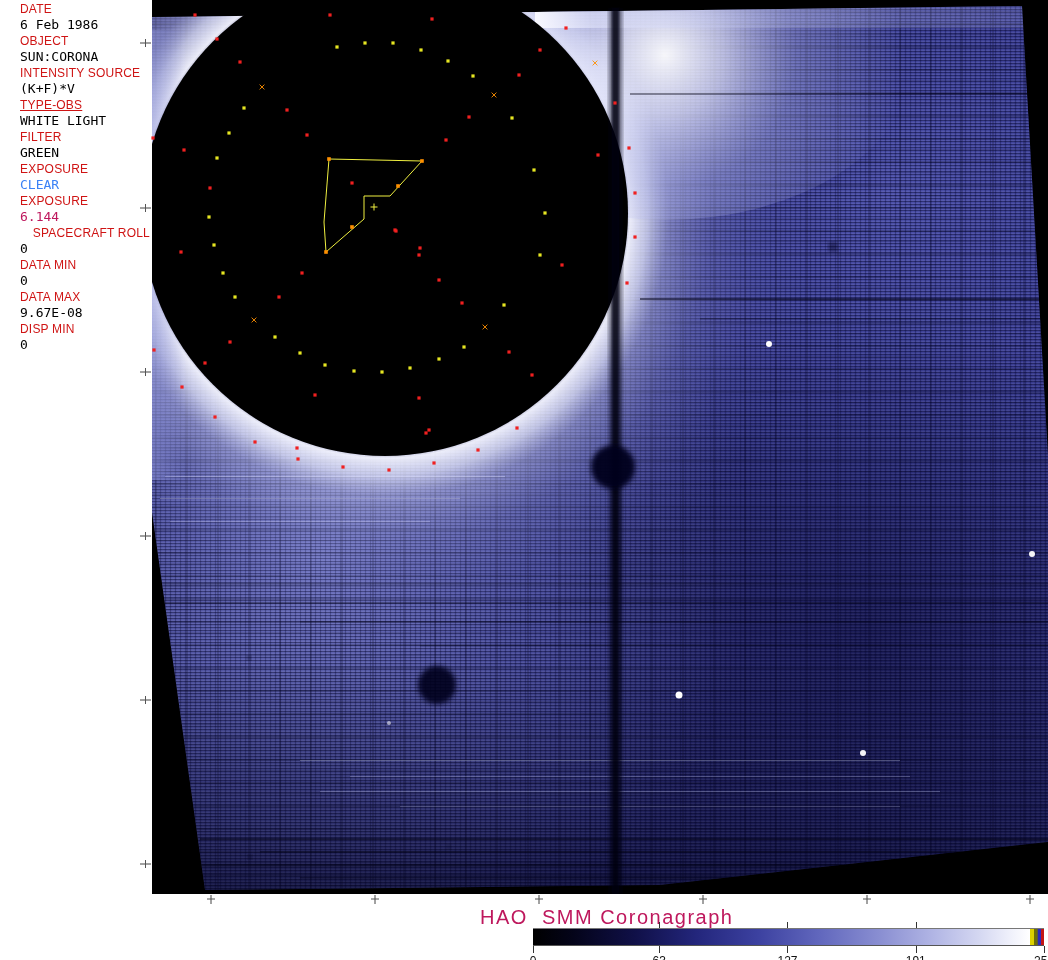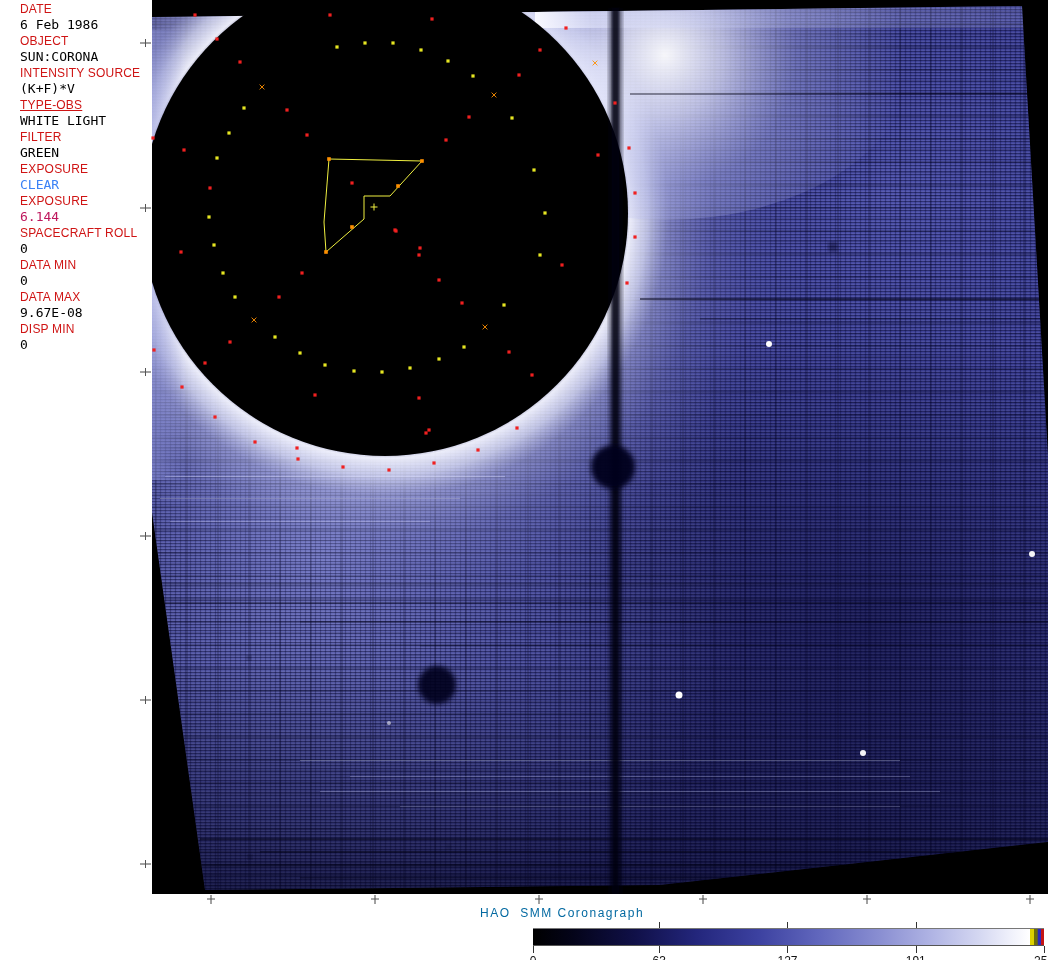--- a/index.html
+++ b/index.html
@@ -6,22 +6,22 @@
   .page{position:relative;width:1048px;height:960px;background:#ffffff;overflow:hidden;
         font-family:"Liberation Sans",sans-serif;}
   #image-svg{position:absolute;left:0;top:0;z-index:0;}
   .sidebar{position:absolute;left:0;top:0;width:150px;height:905px;z-index:2;
            padding:3px 0 0 20px;box-sizing:border-box;background:transparent;}
   .field{height:32px;overflow:visible;}
   .flabel{font-size:12px;line-height:13px;color:#cf1414;letter-spacing:0.2px;white-space:pre;}
   .fvalue{font-family:"DejaVu Sans Mono",monospace;font-size:13px;line-height:17px;color:#000;
           letter-spacing:0px;white-space:pre;}
   .footer{position:absolute;left:0;top:905px;width:1048px;height:55px;z-index:2;}
-  .img-title{position:absolute;left:480px;top:1px;font-size:12px;letter-spacing:1.5px;
-             color:#0369a1;white-space:pre;}
+  .img-title{position:absolute;left:480px;top:1px;font-size:20px;letter-spacing:1.5px;
+             color:#be185d;white-space:pre;}
   .colorbar{position:absolute;left:533px;top:23px;width:511px;height:16px;
             border-top:1px solid #777;border-bottom:1px solid #555;box-sizing:content-box;}
   .cb-tick{position:absolute;top:17px;width:1px;height:7px;background:#333;}
   .cb-ticktop{position:absolute;top:-7px;width:1px;height:6px;background:#333;}
   .cb-label{position:absolute;top:25px;transform:translateX(-50%);font-size:12px;color:#111;
             font-family:"Liberation Sans",sans-serif;}
 </style>
 </head>
 <body>
 
@@ -323,21 +323,21 @@
         </div>
         <div class="field">
           <div class="flabel" style="color: rgb(207, 20, 20);">EXPOSURE</div>
           <div class="fvalue" style="color: #3b82f6;">CLEAR</div>
         </div>
         <div class="field">
           <div class="flabel" style="color: rgb(207, 20, 20);">EXPOSURE</div>
           <div class="fvalue" style="color: #be185d;">6.144</div>
         </div>
         <div class="field">
-          <div class="flabel" style="color: rgb(207, 20, 20);">SPACECRAFT ROLL</div>
+          <div class="flabel" style="color: rgb(207, 20, 20); text-align: right;">SPACECRAFT ROLL</div>
           <div class="fvalue" style="color: rgb(0, 0, 0);">0</div>
         </div>
         <div class="field">
           <div class="flabel" style="color: rgb(207, 20, 20);">DATA MIN</div>
           <div class="fvalue" style="color: rgb(0, 0, 0);">0</div>
         </div>
         <div class="field">
           <div class="flabel" style="color: rgb(207, 20, 20);">DATA MAX</div>
           <div class="fvalue" style="color: rgb(0, 0, 0);">9.67E-08</div>
         </div>

